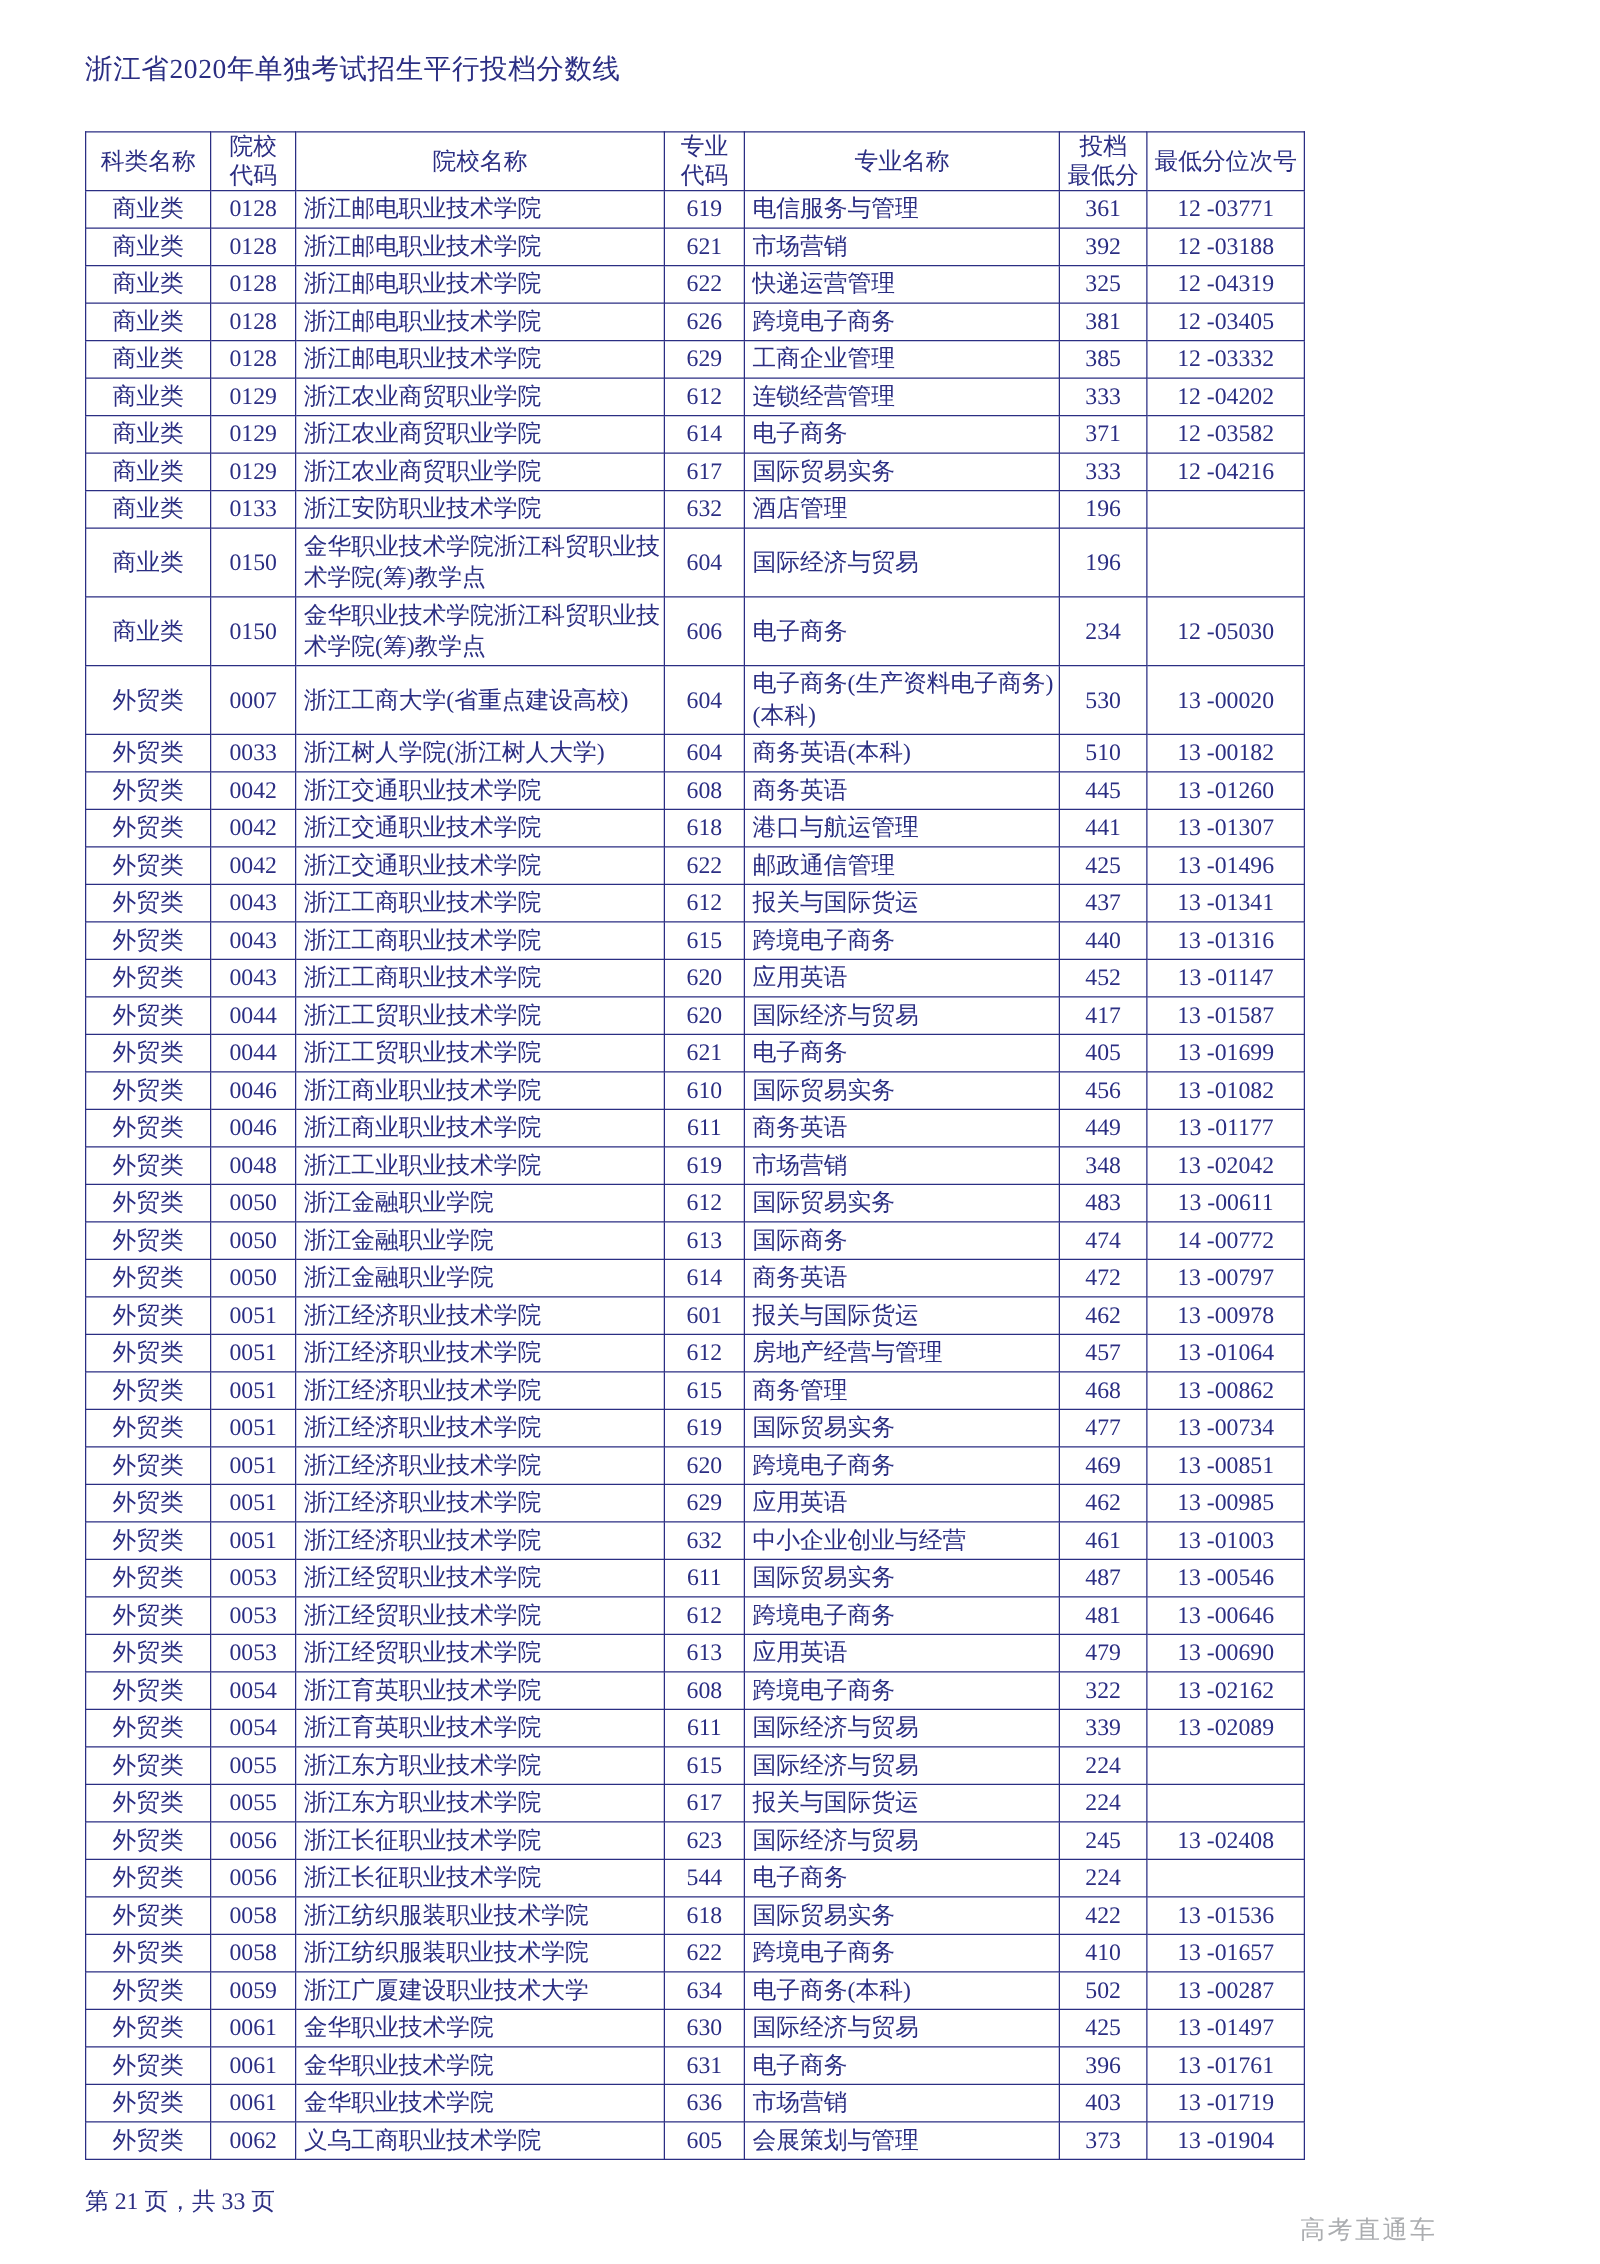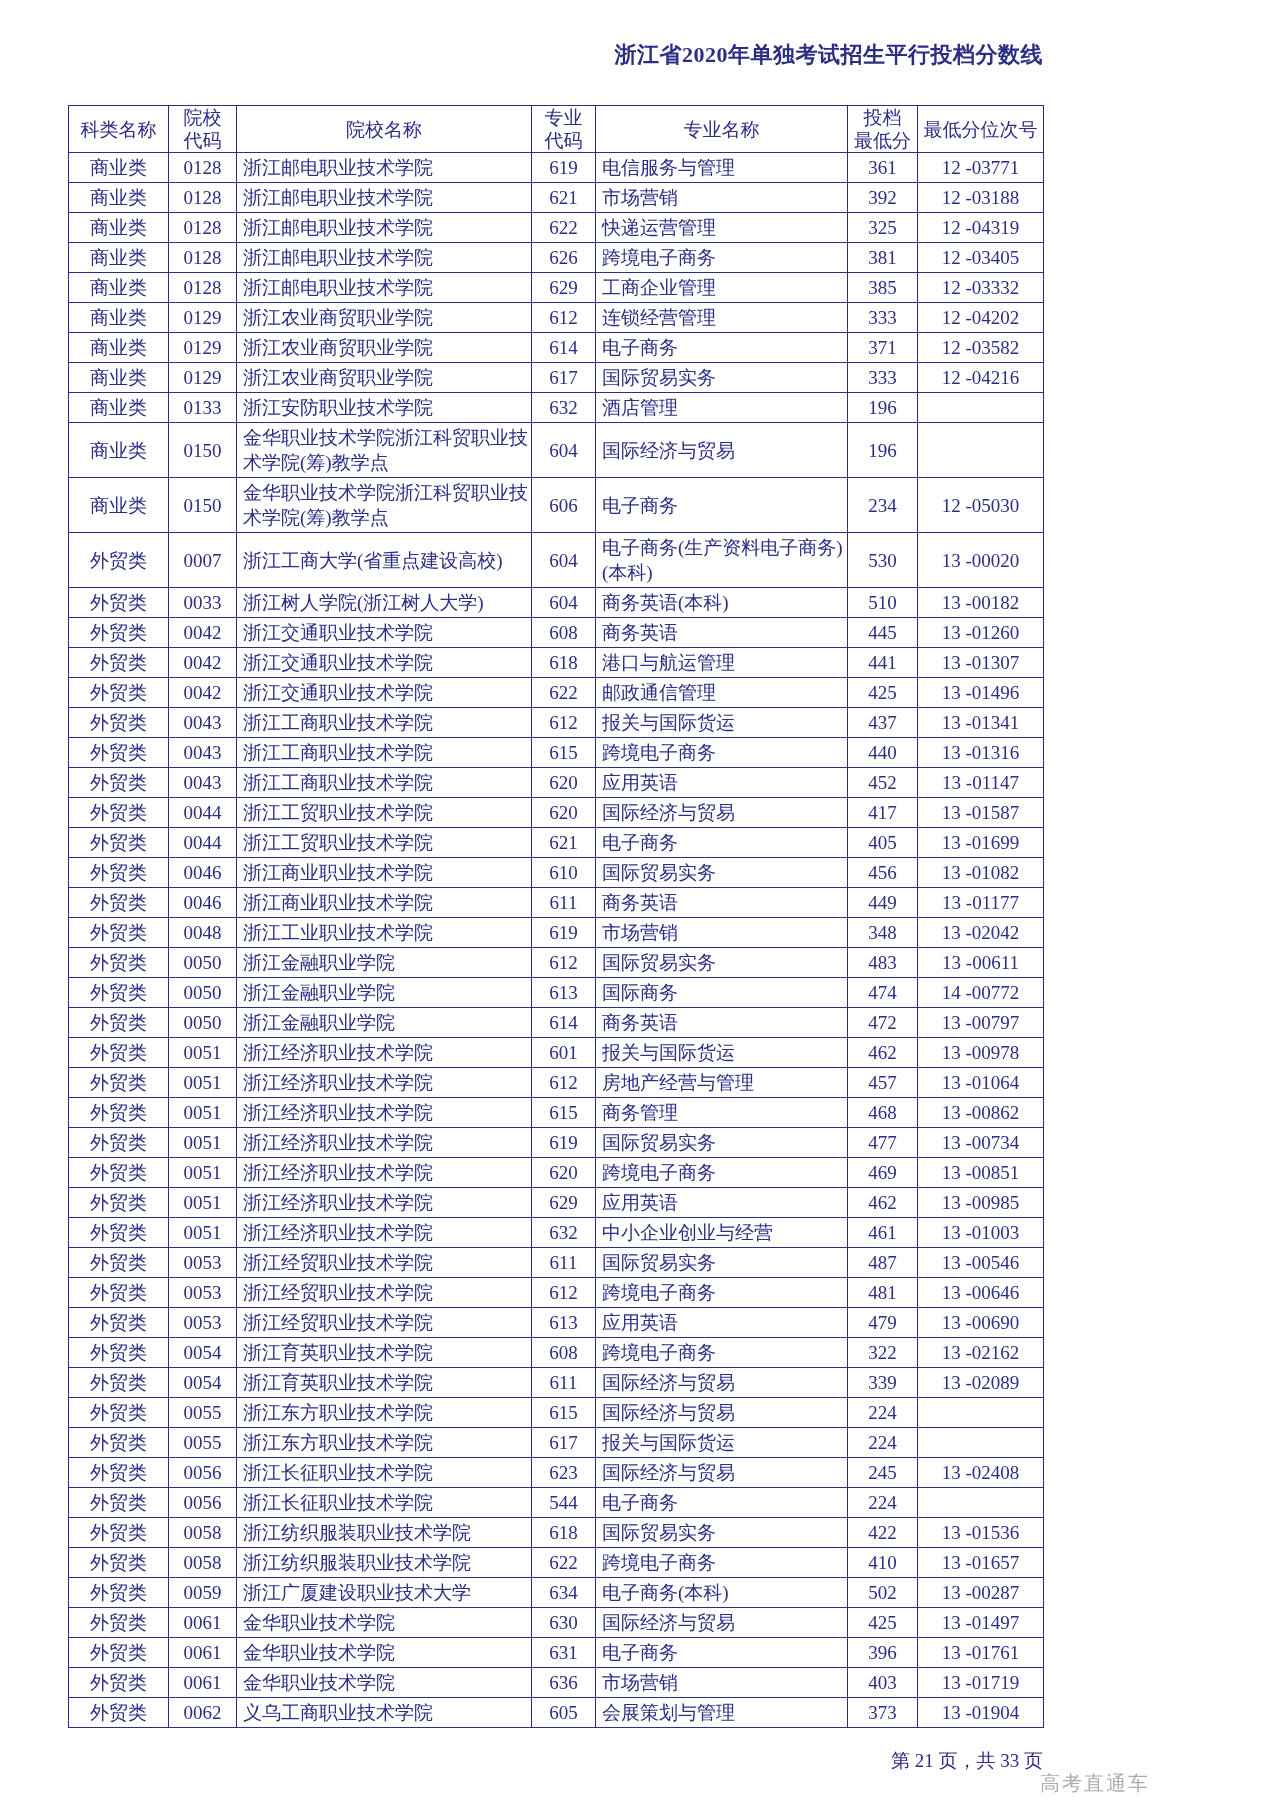--- a/index.html
+++ b/index.html
@@ -14,23 +14,23 @@
     background: var(--bg-color);
     color: var(--text-color);
     font-family: "Liberation Serif", "DejaVu Serif", serif;
     position: relative;
     overflow: hidden;
   }
   .page { position: absolute; inset: 0; }
   .title {
     position: absolute;
     top: 40px; left: 68px; width: 975px;
-    text-align: right;
+    text-align: left;
     font-size: 22px;
-    font-weight: bold;
+    font-weight: normal;
     letter-spacing: 0.5px;
   }
   .score-table {
     position: absolute;
     top: 105px; left: 68px; width: 975px;
     border-collapse: collapse;
     table-layout: fixed;
   }
   .score-table th, .score-table td {
     border: 1px solid var(--border-color);
@@ -50,21 +50,21 @@
     height: 29px;
     line-height: 25px;
     padding: 2px;
   }
   .th-left,
   td.col-school_name,
   td.col-major_name { text-align: left; padding-left: 6px; }
   .footer {
     position: absolute;
     top: 1748px; left: 68px; width: 975px;
-    text-align: right;
+    text-align: left;
     font-size: 19px;
   }
   .watermark {
     position: absolute;
     top: 1770px; left: 1040px;
     font-size: 20px;
     color: var(--watermark-color);
     font-family: "Liberation Sans", "DejaVu Sans", sans-serif;
     letter-spacing: 2px;
   }

